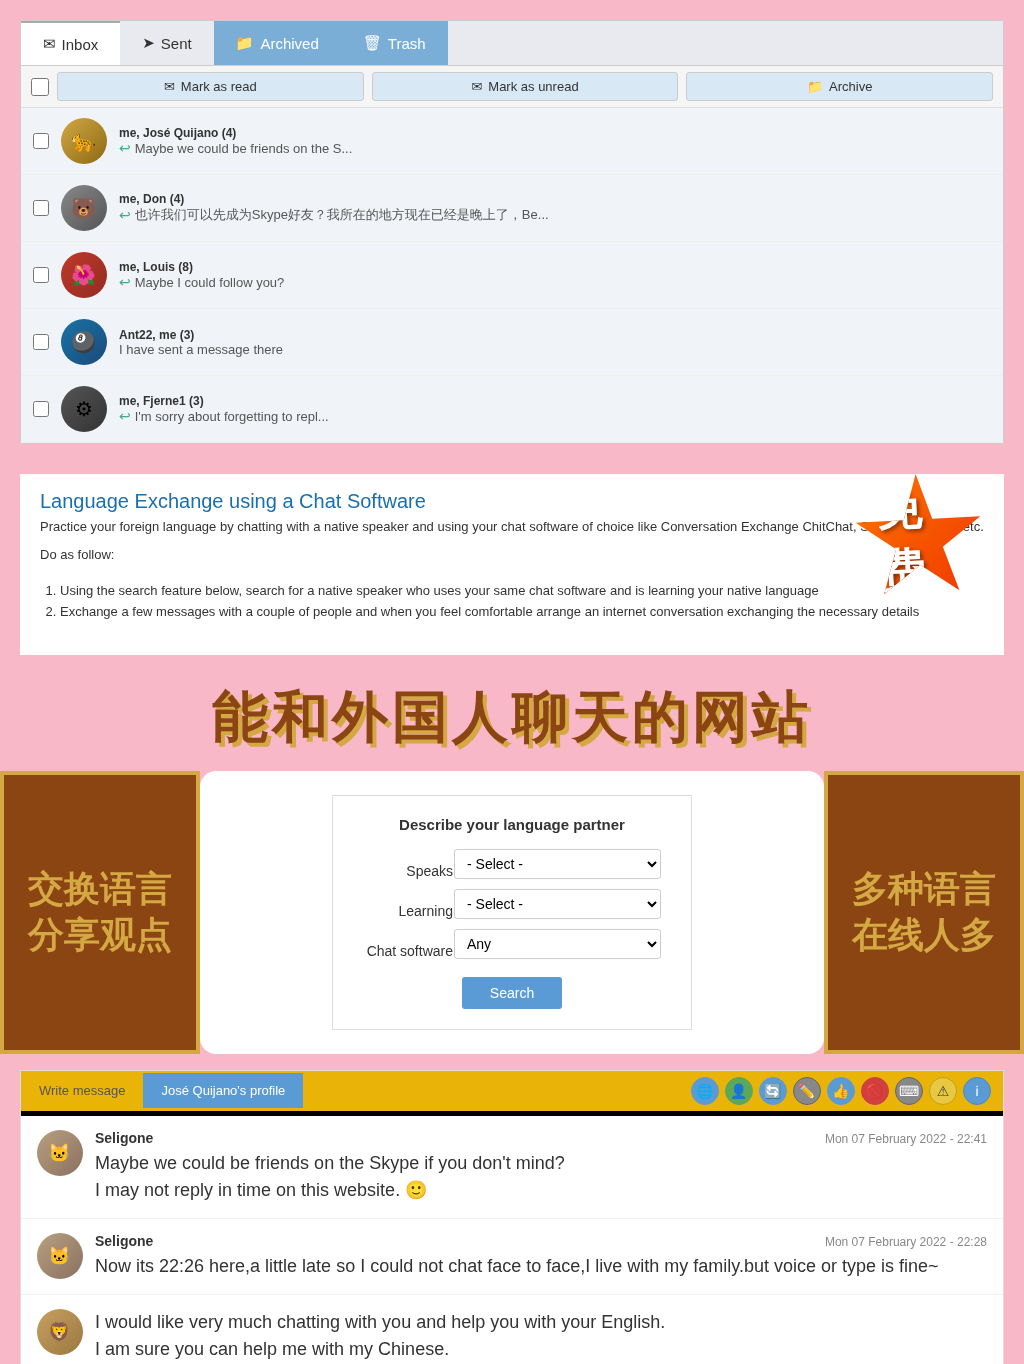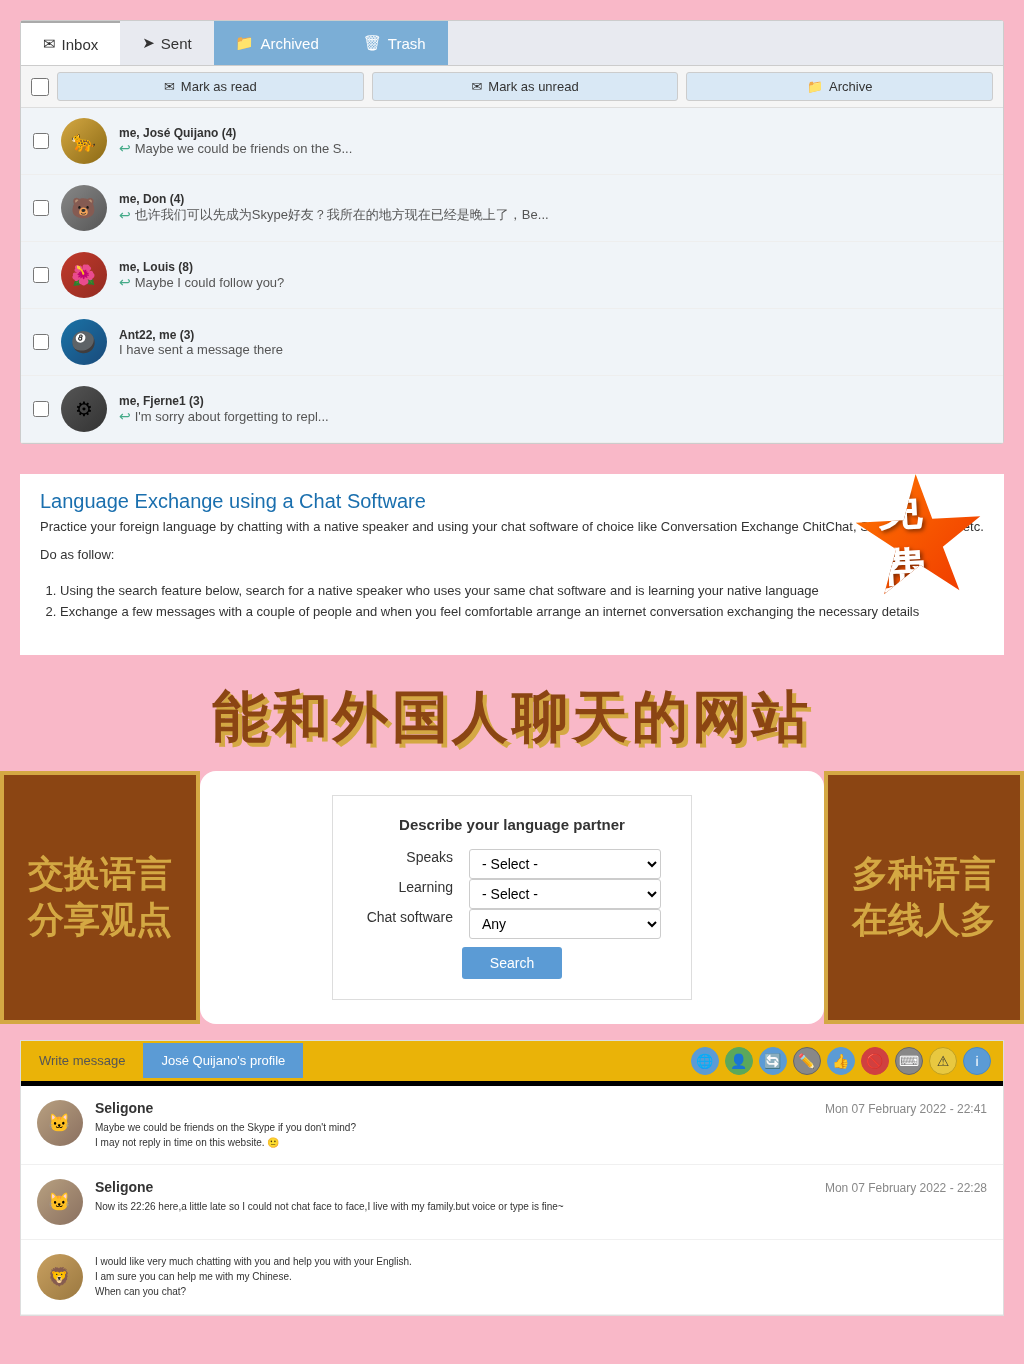--- a/index.html
+++ b/index.html
@@ -168,22 +168,23 @@
 
     .form-title {
       font-size: 15px;
       font-weight: bold;
       color: #333;
       margin-bottom: 16px;
     }
 
     .form-row {
       display: flex;
-      align-items: flex-start;
-      gap: 16px;
+      align-items: flex-end;
+      margin-bottom: 10px;
+      gap: 1px;
     }
 
     .form-label {
       width: 90px;
       text-align: right;
       font-size: 14px;
       color: #333;
     }
 
     .form-select {
@@ -313,21 +314,21 @@
       font-size: 14px;
       color: #333;
     }
 
     .chat-time {
       font-size: 12px;
       color: #888;
     }
 
     .chat-text {
-      font-size: 10px;
+      font-size: 18px;
       color: #333;
       line-height: 1.5;
     }
 
     .side-promo-wrapper {
       position: relative;
       display: flex;
       align-items: stretch;
     }
 

